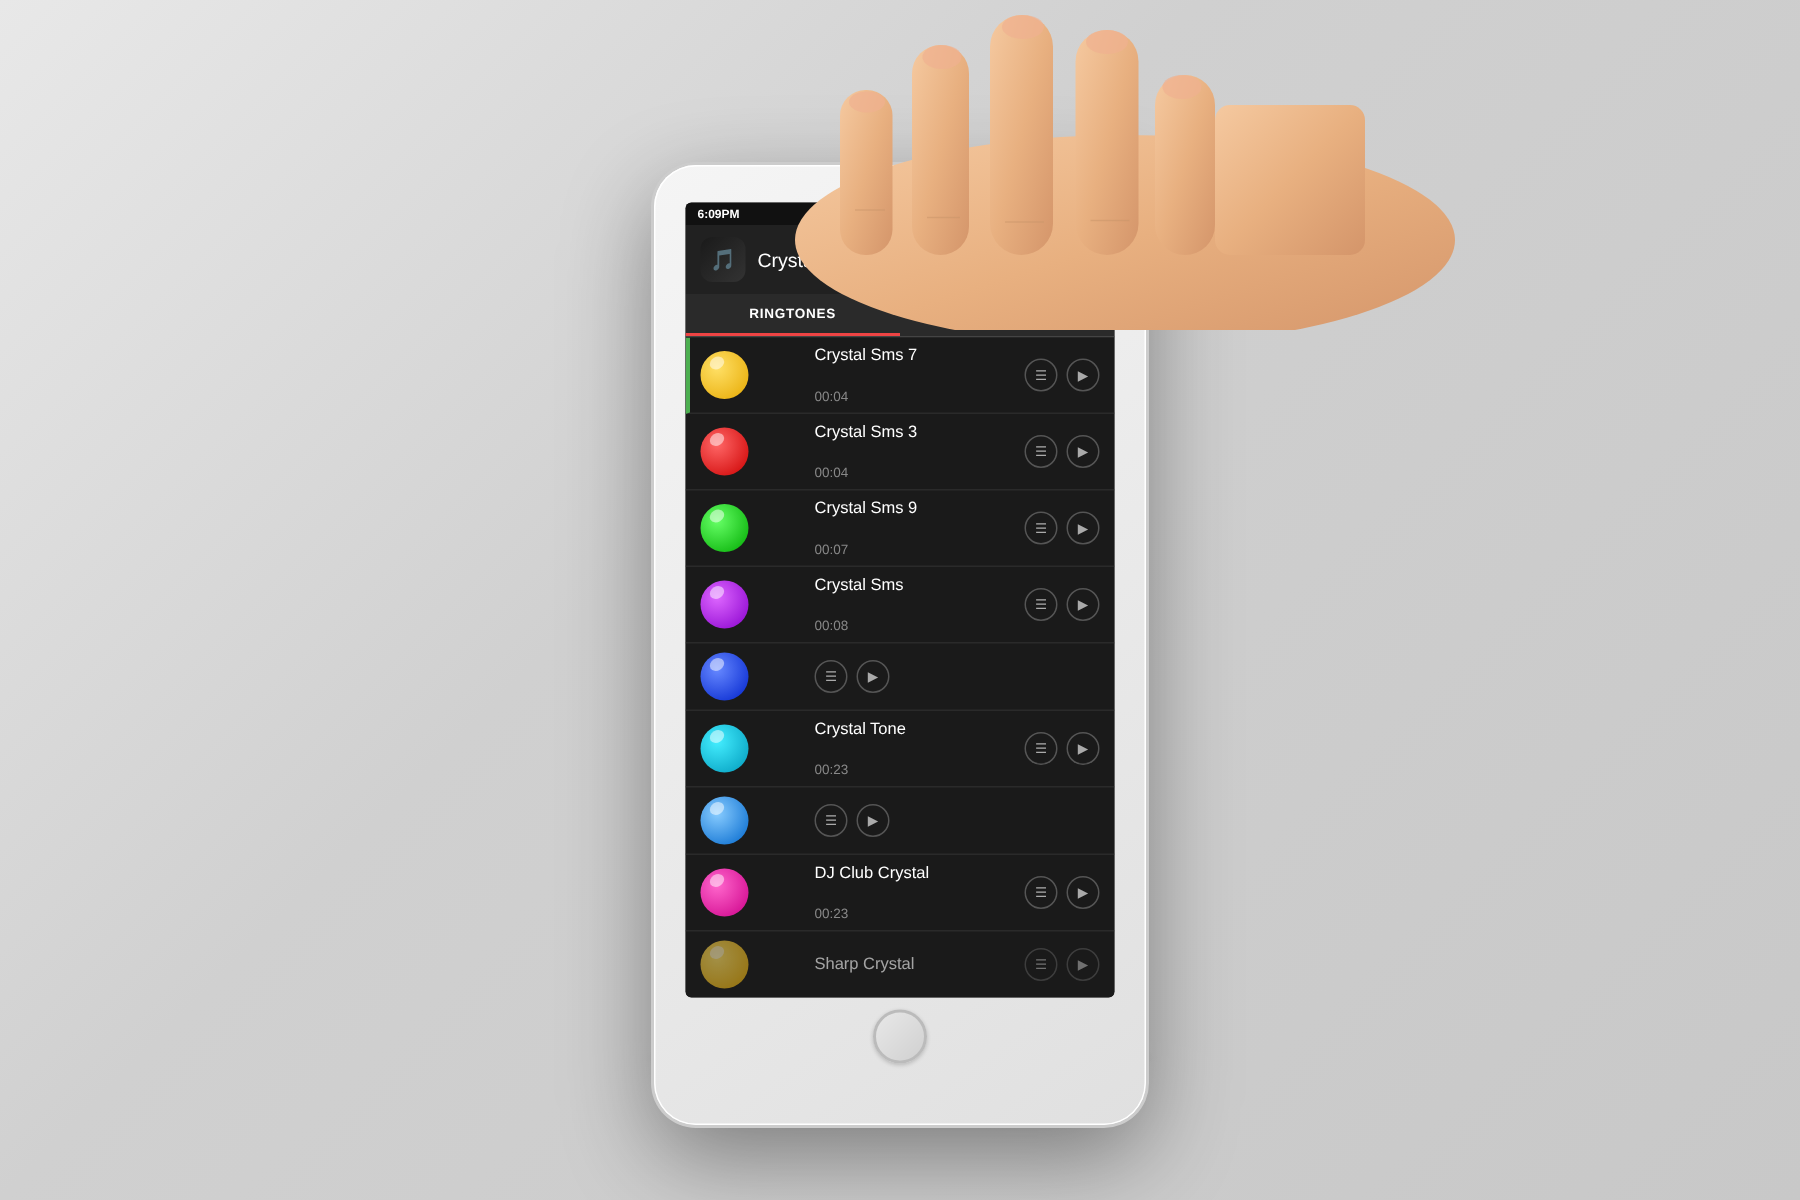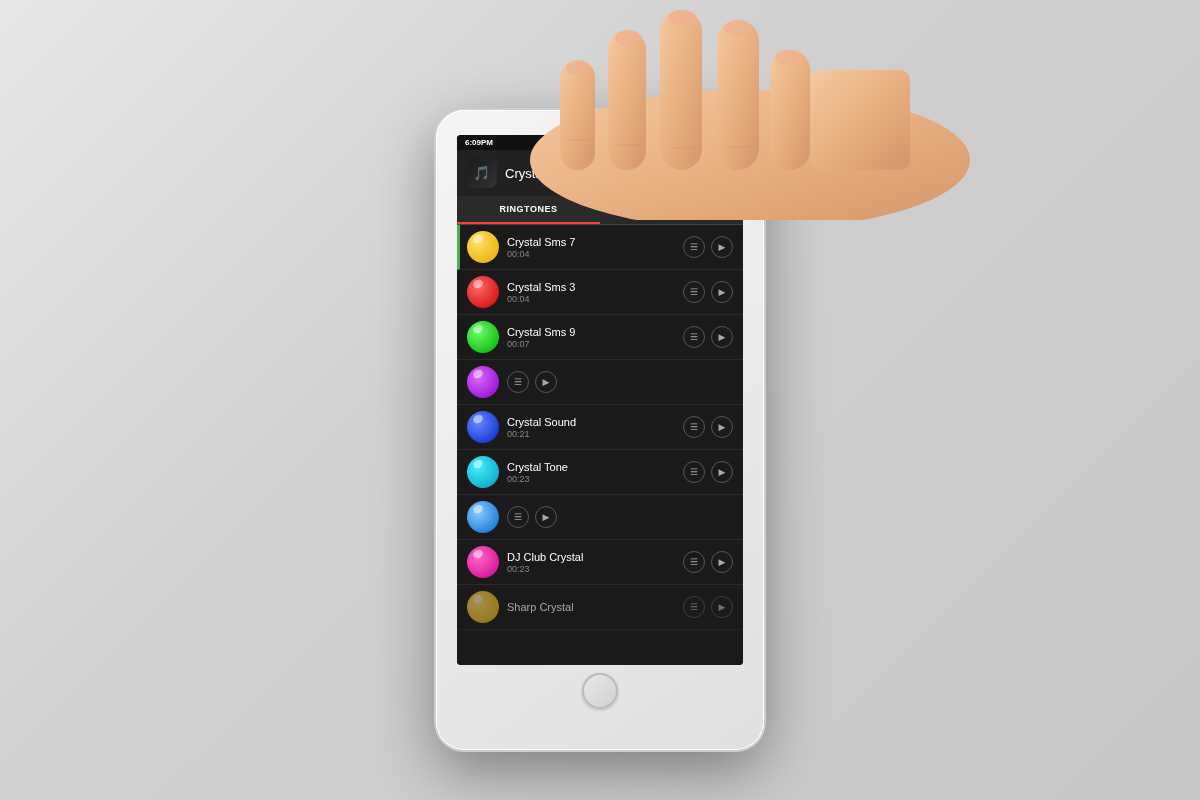--- a/index.html
+++ b/index.html
@@ -184,20 +184,21 @@
       overflow: hidden;
       background: #1a1a1a;
     }
 
     .ringtone-item {
       display: flex;
       align-items: center;
       padding: 6px 10px;
       border-bottom: 1px solid #2a2a2a;
       cursor: pointer;
+      gap: 36px;
     }
 
     .ringtone-item:first-child {
       border-left: 3px solid #4CAF50;
       padding-left: 7px;
     }
 
     .orb {
       width: 32px;
       height: 32px;
@@ -235,21 +236,21 @@
 
     .ringtone-name {
       color: #fff;
       font-size: 11px;
       font-weight: 500;
     }
 
     .ringtone-duration {
       color: #888;
       font-size: 9px;
-      margin-top: 1px;
+      margin-top: 16px;
     }
 
     .ringtone-actions {
       display: flex;
       gap: 6px;
       align-items: center;
     }
 
     .action-btn {
       width: 22px;
@@ -407,32 +408,32 @@
           <div class="ringtone-duration">00:07</div>
         </div>
         <div class="ringtone-actions">
           <div class="action-btn">☰</div>
           <div class="action-btn">▶</div>
         </div>
       </div>
 
       <div class="ringtone-item">
         <div class="orb orb-purple"></div>
+        <div class="ringtone-info">
+          <div class="ringtone-name">Crystal Sms</div>
+          <div class="ringtone-duration">00:08</div>
+        </div>
         <div class="ringtone-actions">
           <div class="action-btn">☰</div>
           <div class="action-btn">▶</div>
         </div>
       </div>
 
       <div class="ringtone-item">
         <div class="orb orb-blue"></div>
-        <div class="ringtone-info">
-          <div class="ringtone-name">Crystal Sound</div>
-          <div class="ringtone-duration">00:21</div>
-        </div>
         <div class="ringtone-actions">
           <div class="action-btn">☰</div>
           <div class="action-btn">▶</div>
         </div>
       </div>
 
       <div class="ringtone-item">
         <div class="orb orb-cyan"></div>
         <div class="ringtone-info">
           <div class="ringtone-name">Crystal Tone</div>

